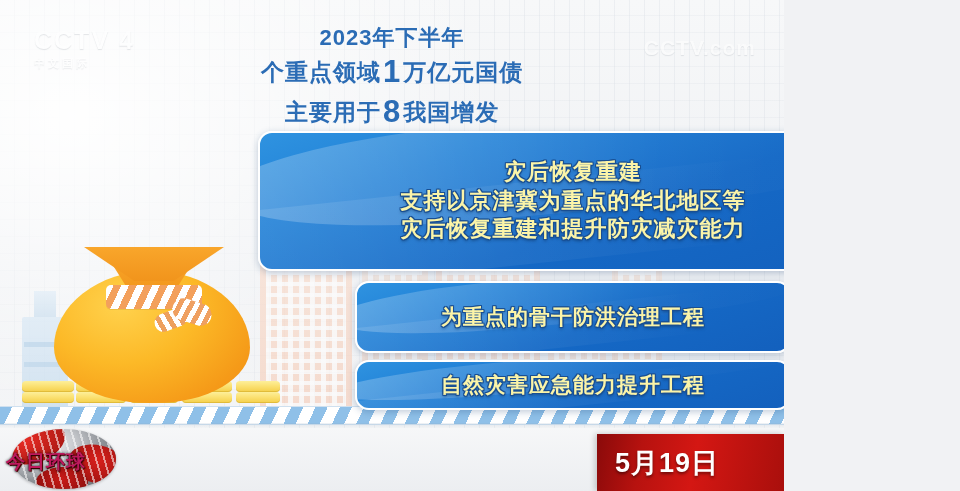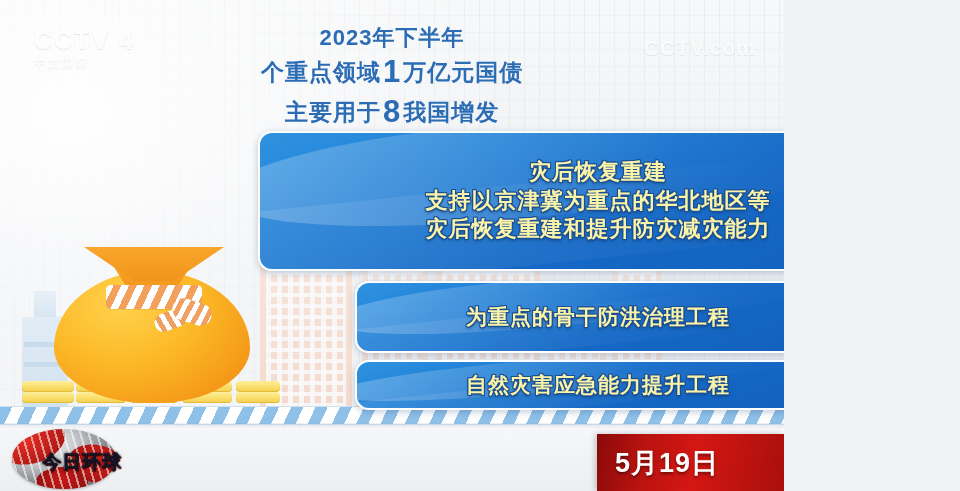--- a/index.html
+++ b/index.html
@@ -100,21 +100,21 @@
   .title .l1{font-size:22px;}
   .title .l2,.title .l3{font-size:23px;}
   .title .big{font-size:31px;vertical-align:-2px;padding:0 2px;}
 
   
   .panel{position:absolute;border-radius:14px;
     border:2px solid #ffffff;
     background:linear-gradient(160deg,#2f93e0 0%,#1f7fd6 26%,#1569c6 58%,#1360bd 100%);
     box-shadow:0 2px 7px rgba(30,70,120,.28);
     overflow:hidden;
-    display:flex;flex-direction:column;align-items:center;justify-content:center;padding-left:25px;
+    display:flex;flex-direction:column;align-items:center;justify-content:center;
   }
   .panel .sheen{position:absolute;left:-6%;top:-12%;width:112%;height:70%;
     background:linear-gradient(104deg, rgba(255,255,255,.26), rgba(255,255,255,.03) 62%, rgba(255,255,255,0) 100%);
     border-radius:50%/70%;transform:rotate(-5deg);pointer-events:none;}
   .panel .sheen2{position:absolute;left:-10%;top:30%;width:130%;height:60%;
     background:linear-gradient(100deg, rgba(255,255,255,.12), rgba(255,255,255,0) 70%);
     transform:rotate(-6deg);pointer-events:none;}
   .ptxt{position:relative;z-index:2;text-align:center;font-weight:bold;
     color:#fbf4a8;letter-spacing:1px;line-height:1.3;
     text-shadow:
@@ -147,22 +147,22 @@
     overflow:hidden;box-shadow:0 1px 3px rgba(0,0,0,.25);}
   .globe .red1{position:absolute;left:-12px;top:-6px;width:66px;height:40px;border-radius:50%;
     background:radial-gradient(ellipse at 40% 40%, #e62b24, #9c1410);transform:rotate(-18deg);}
   .globe .red2{position:absolute;right:-10px;top:16px;width:58px;height:38px;border-radius:50%;
     background:radial-gradient(ellipse at 50% 40%, #d81f1b, #8e110e);transform:rotate(12deg);}
   .globe .red3{position:absolute;left:24px;bottom:-8px;width:52px;height:30px;border-radius:50%;
     background:radial-gradient(ellipse at 50% 40%, #c91a17, #7d0d0b);}
   .globe .mer{position:absolute;inset:0;
     background-image:repeating-linear-gradient(74deg,
       rgba(255,255,255,.55) 0 2px, rgba(255,255,255,0) 2px 8px);}
-  .logo .ltxt{position:absolute;left:4px;top:20px;width:116px;text-align:right;
-    font-size:19px;font-weight:bold;color:#0f172a;letter-spacing:1px;
+  .logo .ltxt{position:absolute;left:4px;top:20px;width:116px;text-align:left;
+    font-size:19px;font-weight:bold;color:#be185d;letter-spacing:1px;
     text-shadow:0 0 3px rgba(0,0,0,.75),0 1px 2px rgba(0,0,0,.6),1px 1px 0 #7a0b08;}
 
   
   .datebadge{position:absolute;right:0;top:434px;width:187px;height:57px;
     background:linear-gradient(100deg,#8a0a0a 0%,#b7120f 24%,#d41713 52%,#a90f0c 100%);
     display:flex;align-items:center;
     box-shadow:-2px 0 6px rgba(0,0,0,.2);}
   .datebadge .dtxt{margin-left:18px;font-size:27px;font-weight:bold;color:#ffffff;
     letter-spacing:1px;text-shadow:0 2px 3px rgba(0,0,0,.45);}
 </style>

